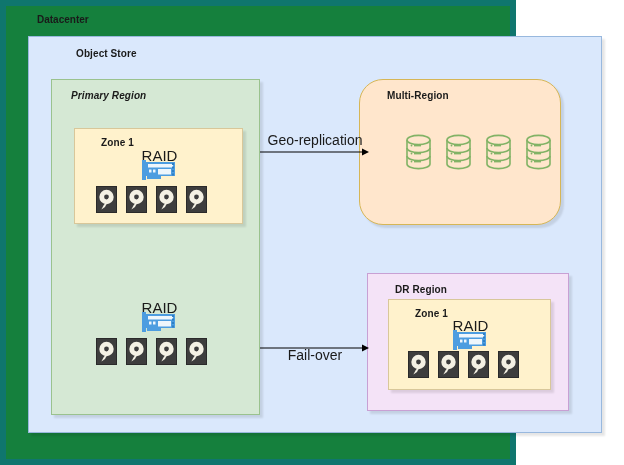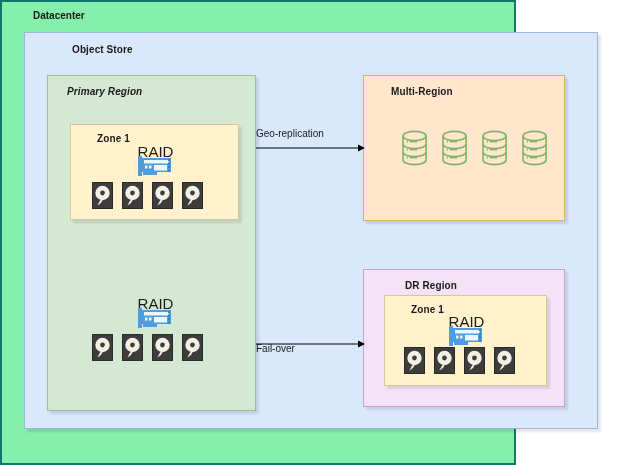--- a/index.html
+++ b/index.html
@@ -13,22 +13,22 @@
     position: relative;
     overflow: hidden;
     font-family: "Liberation Sans", sans-serif;
   }
 
   
   #page-frame {
     position: absolute;
     left: 0; top: 0;
     width: 516px; height: 465px;
-    background: #86efac;
-    border: 2px solid #0f766e;
+    background: #15803d;
+    border: 6px solid #0f766e;
     box-sizing: border-box;
   }
   #canvas {
     position: absolute;
     left: 0; top: 0;
     width: 624px; height: 465px;
   }
 
   
   .box {
@@ -68,34 +68,35 @@
 
   #primary-region-box {
     left: 45px; top: 73px;
     width: 209px; height: 336px;
     background: #d5e8d4;
     border-color: #9ac28e;
   }
   #primary-region-title { left: 2px; top: 10px; font-style: italic; }
 
   #multi-region-box {
-    left: 361px; top: 73px;
+    left: 353px; top: 73px;
     width: 202px; height: 146px;
     background: #ffe6cc;
     border-color: #d6b656;
+    border-radius: 24px;
   }
   #multi-region-title { left: 10px; top: 10px; }
 
   #dr-region-box {
     left: 361px; top: 267px;
     width: 202px; height: 138px;
     background: #f4e3f7;
     border-color: #c8a0d4;
   }
-  #dr-region-title { left: 24px; top: 10px; }
+  #dr-region-title { left: 10px; top: 10px; }
 
   
   .zone-box {
     background: #fff2cc;
     border-color: #d8c79a;
   }
   #zone1-box  { left: 68px;  top: 122px; width: 169px; height: 96px; }
   #zone2-box  { left: 68px;  top: 274px; width: 169px; height: 96px; }
   #dr-zone1-box { left: 382px; top: 293px; width: 163px; height: 91px; }
   .zone-title { left: 9px; top: 8px; }
@@ -138,24 +139,24 @@
     flex: 0 0 auto;
   }
 
   
   .arrow-svg {
     position: absolute;
     overflow: visible;
   }
   .arrow-label {
     position: absolute;
-    font-size: 10px;
+    font-size: 14px;
     color: #1a1a1a;
     white-space: nowrap;
-    text-align: left;
+    text-align: center;
   }
 </style>
 </head>
 <body>
 
 <div id="page-frame">
   <div id="canvas">
 
     <div id="datacenter-label">Datacenter</div>
 

